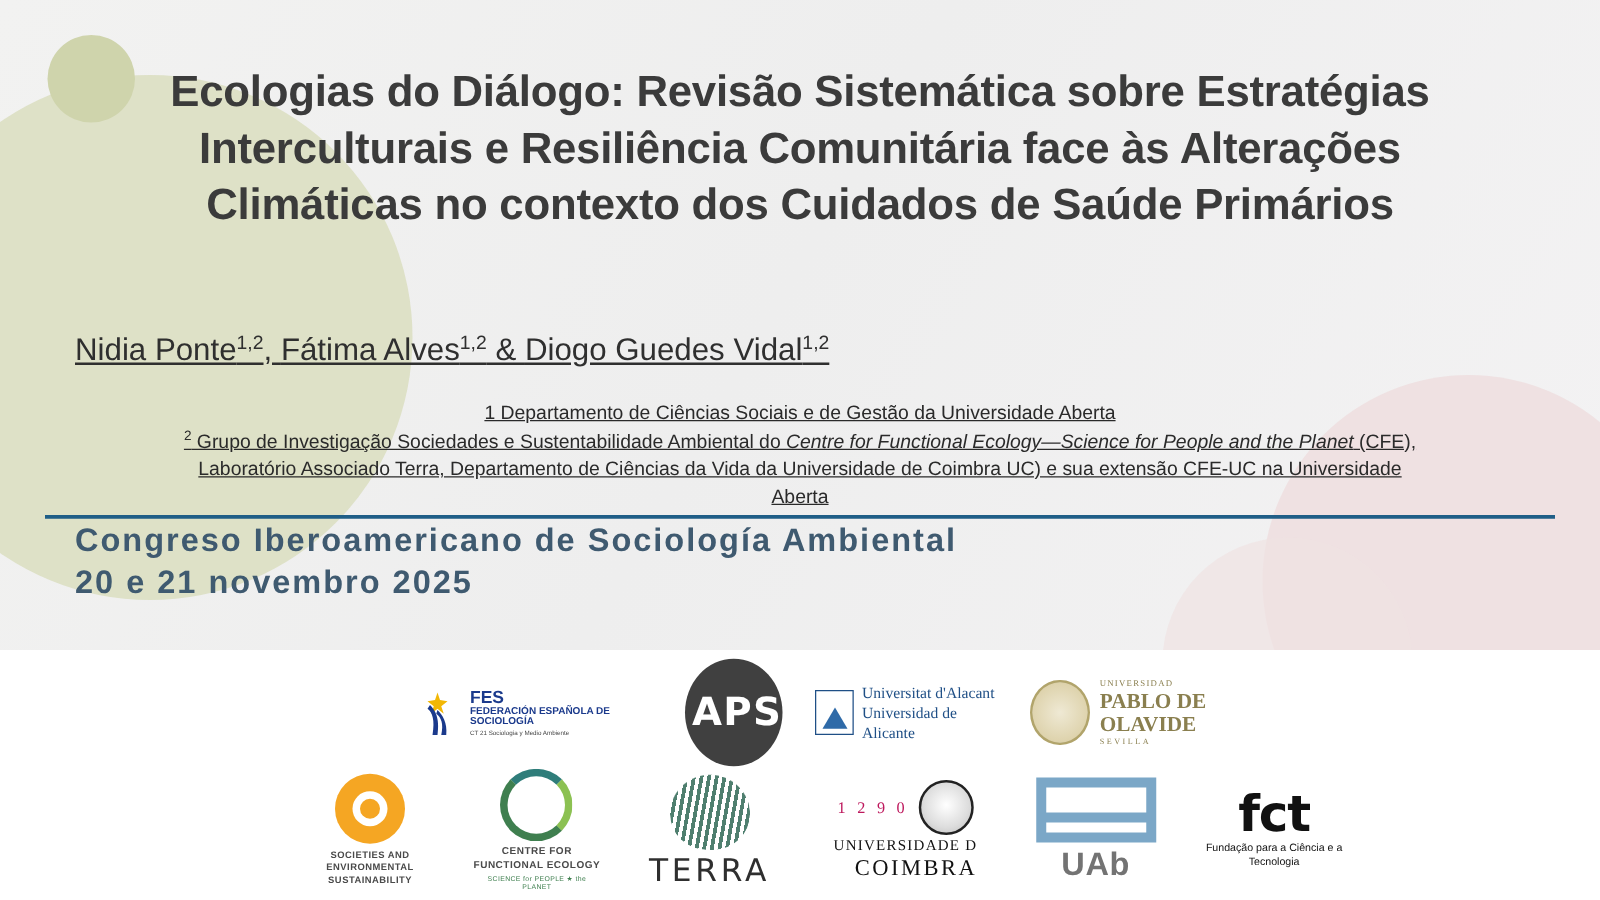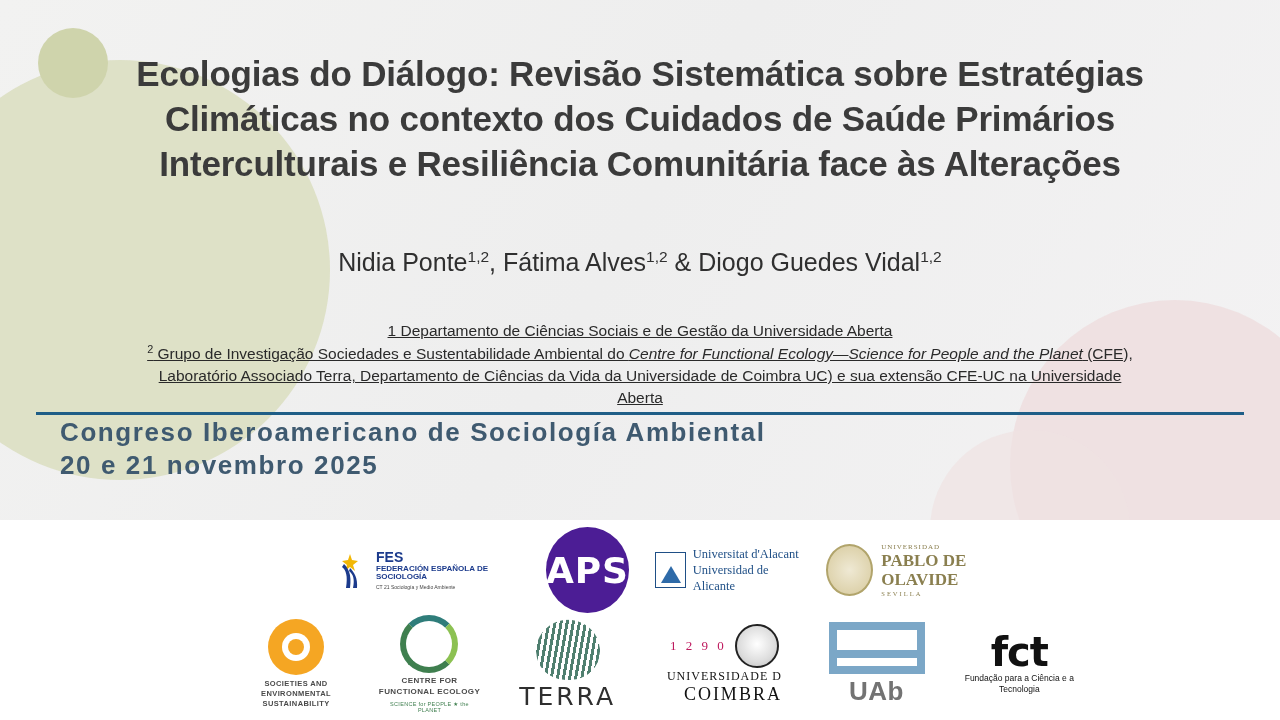--- a/index.html
+++ b/index.html
@@ -70,26 +70,27 @@
     width: 1160px;
     text-align: center;
     font-size: 35px;
     font-weight: bold;
     line-height: 1.28;
     color: #3b3b3b;
     letter-spacing: -0.2px;
   }
   .authors {
     position: absolute;
-    top: 248px;
+    top: 266px;
     left: 60px;
     width: 1160px;
-    text-align: center;
+    text-align: left;
     font-size: 25px;
     color: #2f2f2f;
+    text-decoration: underline;
   }
   .authors sup {
     font-size: 0.62em;
     vertical-align: super;
   }
   .affiliations {
     position: absolute;
     top: 320px;
     left: 55px;
     width: 1170px;
@@ -195,26 +196,26 @@
   .fes-text .l3 {
     font-size: 5px;
     color: #444;
     margin-top: 3px;
   }
   
   .aps {
     width: 86px;
     height: 86px;
     border-radius: 50%;
-    background: #4c1d95;
+    background: #404040;
     color: #fff;
-    font-size: 36px;
+    font-size: 31px;
     font-weight: bold;
     letter-spacing: 1px;
-    align-items: flex-start;
+    align-items: flex-end;
     justify-content: center;
     font-family: "DejaVu Sans", sans-serif;
   }
   
   .alacant {
     flex-direction: row;
     gap: 7px;
   }
   .alacant-mark {
     width: 32px;
@@ -455,22 +456,22 @@
 
   <div class="blob blob-olive-big"></div>
   <div class="blob blob-olive-small"></div>
   <div class="blob blob-pink"></div>
   <div class="blob blob-pink-2"></div>
 
   <div class="content">
 
     <div class="title">
       <div>Ecologias do Diálogo: Revisão Sistemática sobre Estratégias</div>
+      <div>Interculturais e Resiliência Comunitária face às Alterações</div>
       <div>Climáticas no contexto dos Cuidados de Saúde Primários</div>
-      <div>Interculturais e Resiliência Comunitária face às Alterações</div>
     </div>
 
     <div class="authors">
       <span>Nidia Ponte</span><sup>1,2</sup><span>, </span><span>Fátima Alves</span><sup>1,2</sup><span> &amp; </span><span>Diogo Guedes Vidal</span><sup>1,2</sup>
     </div>
 
     <div class="affiliations">
       <span class="aff-line">1 Departamento de Ciências Sociais e de Gestão da Universidade Aberta</span>
       <span class="aff-line"><sup>2</sup><span> Grupo de Investigação Sociedades e Sustentabilidade Ambiental do </span><em>Centre for Functional Ecology—Science for People and the Planet</em><span> (CFE),</span></span>
       <span class="aff-line">Laboratório Associado Terra, Departamento de Ciências da Vida da Universidade de Coimbra UC) e sua extensão CFE-UC na Universidade</span>

